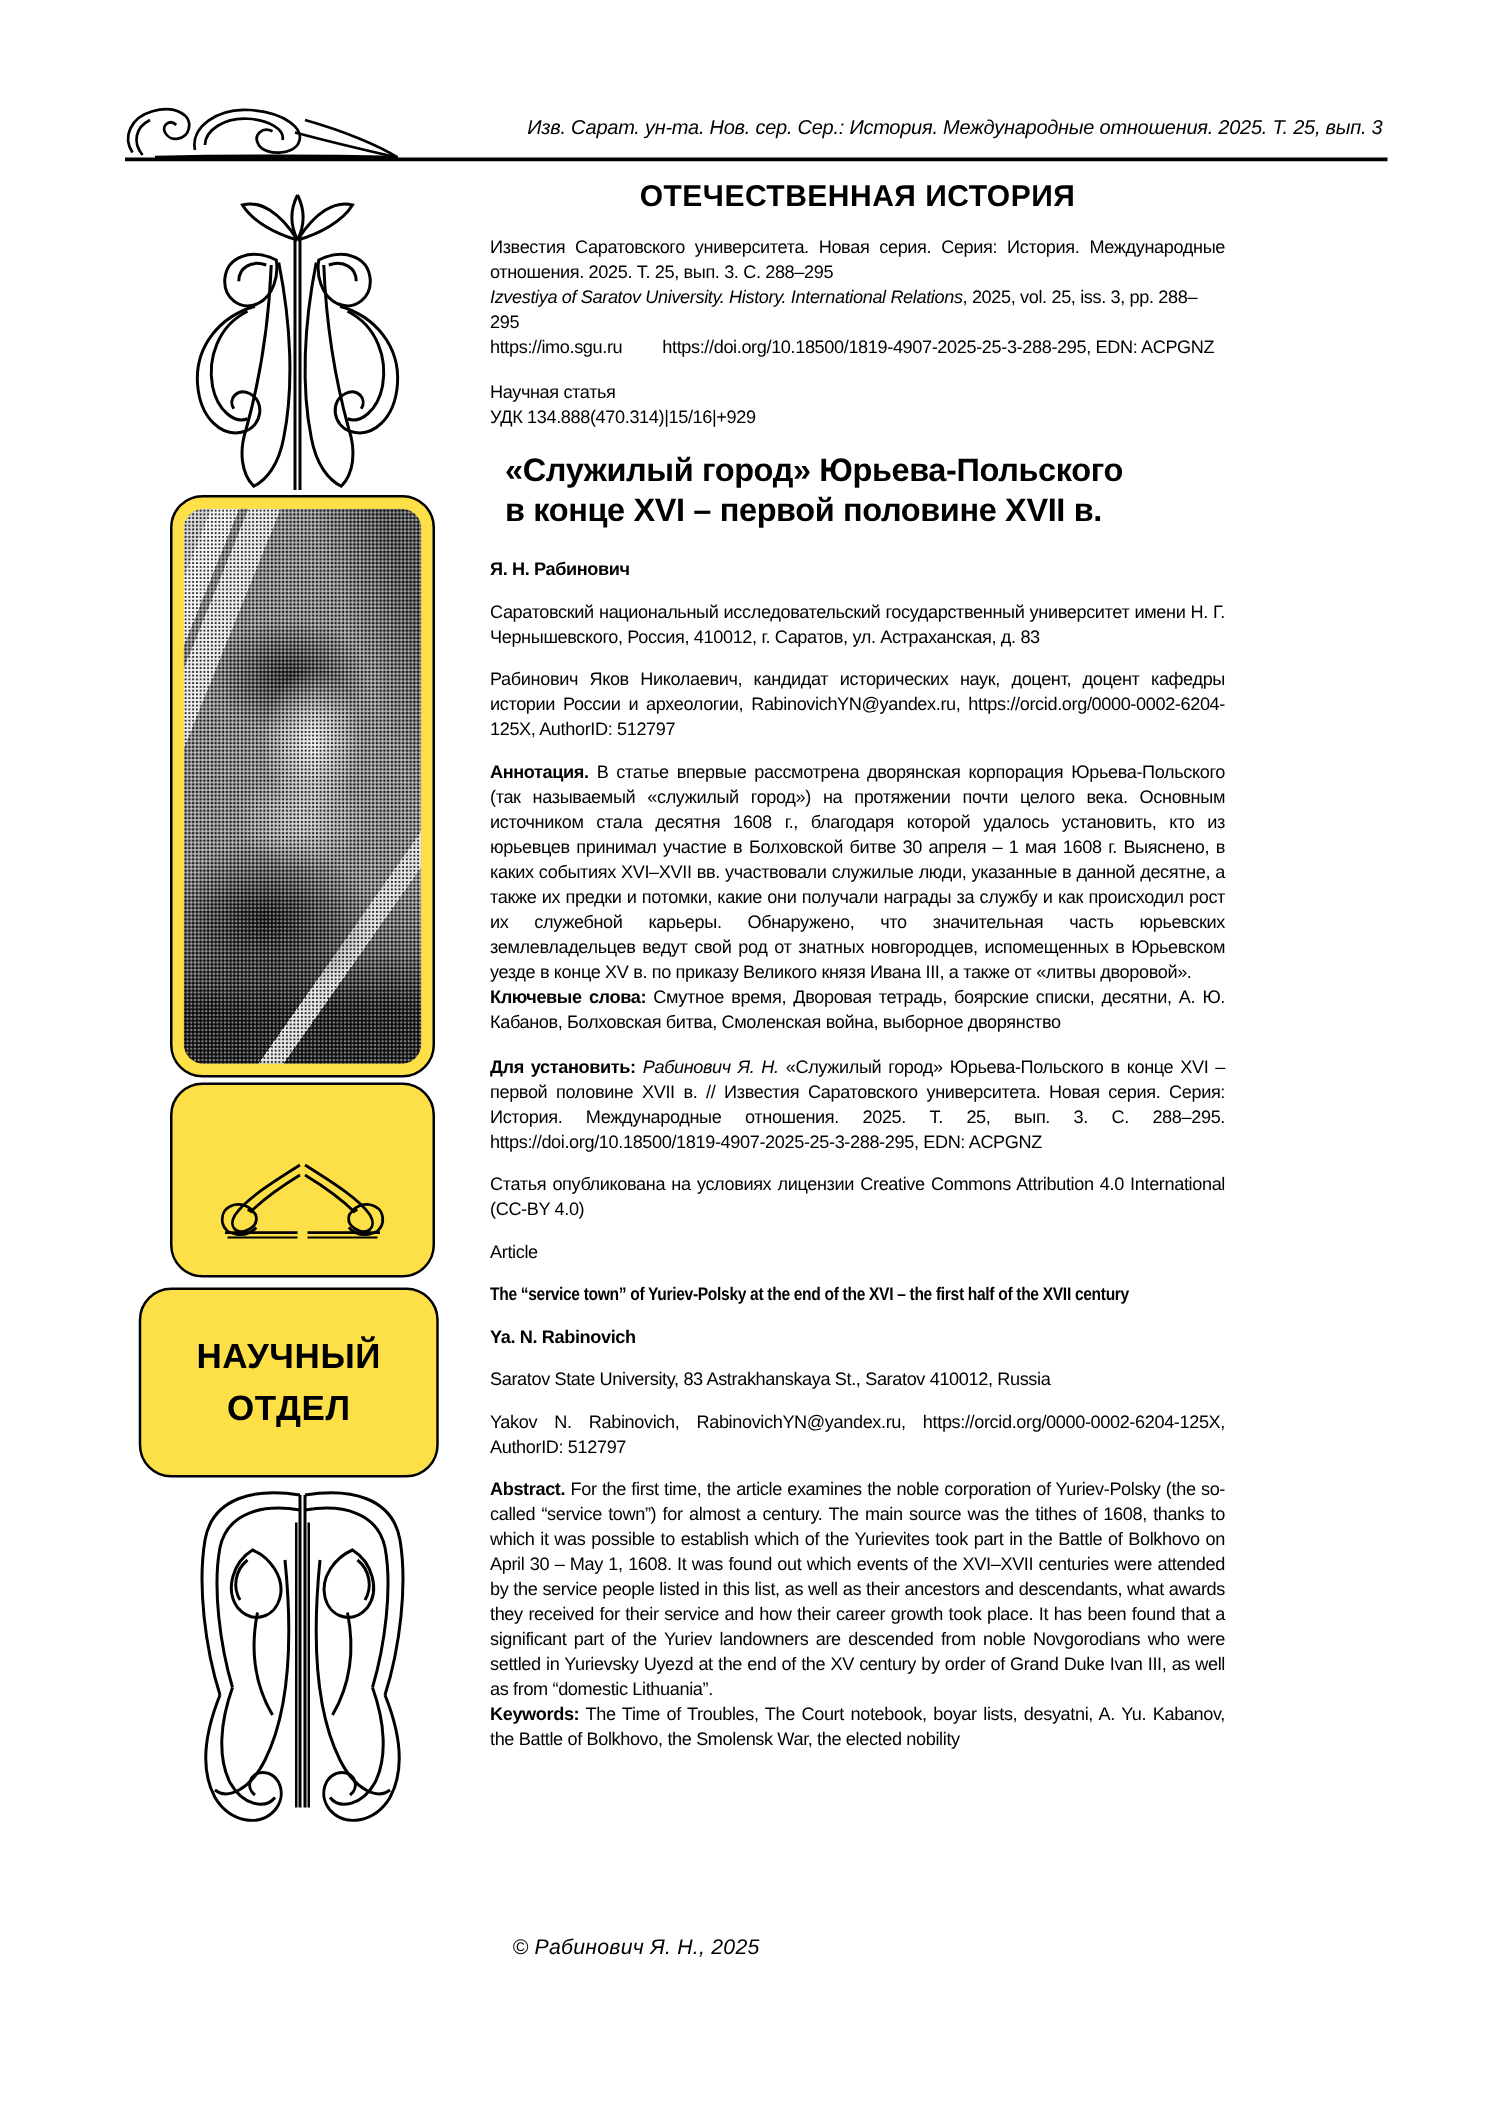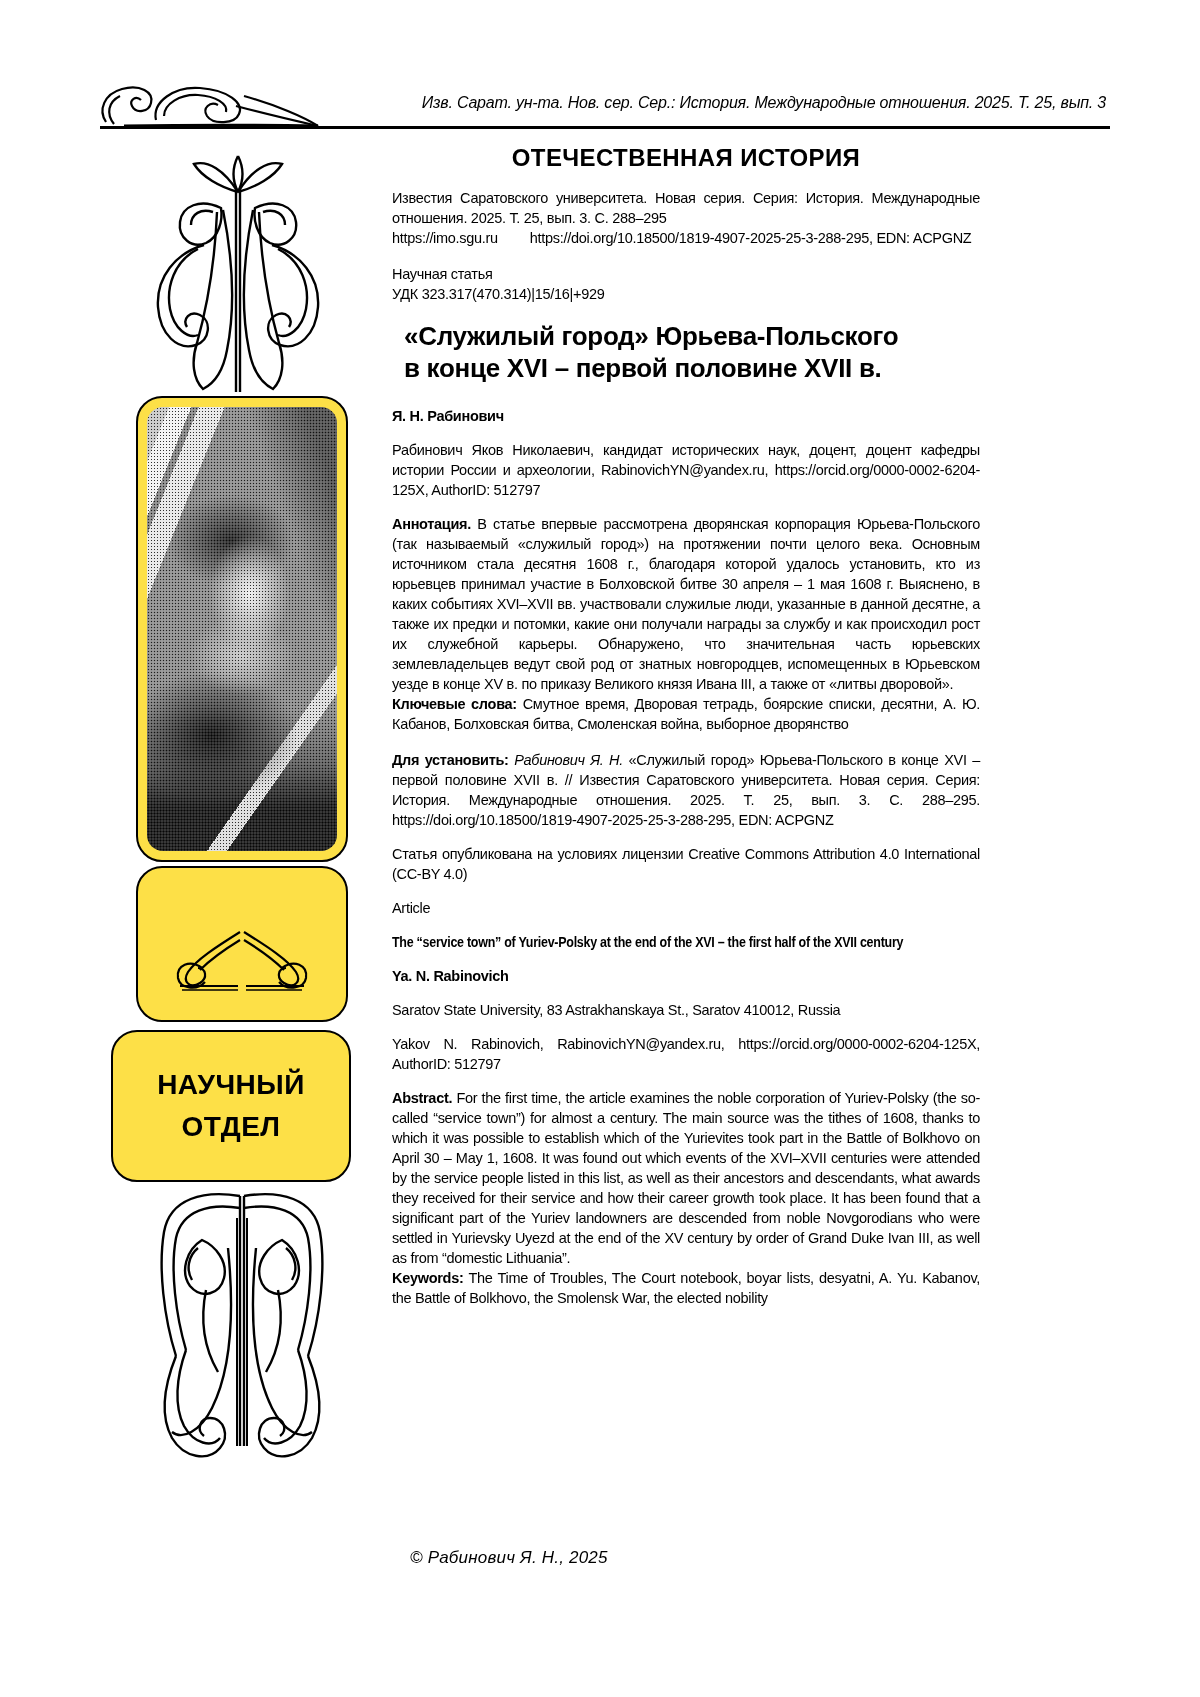--- a/index.html
+++ b/index.html
@@ -150,32 +150,34 @@
   </svg>
 
 </aside>
 
 <main class="col">
 
   <h1 class="sect">ОТЕЧЕСТВЕННАЯ ИСТОРИЯ</h1>
 
   <div class="grp tight">
     <p class="just">Известия Саратовского университета. Новая серия. Серия: История. Международные отношения. 2025. Т. 25, вып. 3. С. 288–295</p>
+    <p><span class="ital">Izvestiya of Saratov University. History. International Relations</span><span>, 2025, vol. 25, iss. 3, pp. 288–295</span></p>
     <p><span>https://imo.sgu.ru</span><span class="doi-gap">https://doi.org/10.18500/1819-4907-2025-25-3-288-295, EDN: ACPGNZ</span></p>
   </div>
 
   <div class="grp tight">
     <p>Научная статья</p>
-    <p>УДК 323.317(470.314)|15/16|+929</p>
+    <p>УДК 134.888(470.314)|15/16|+929</p>
   </div>
 
   <h2 class="title-ru"><span>«Служилый город» Юрьева-Польского</span><br><span>в конце XVI – первой половине XVII в.</span></h2>
 
   <p class="bold">Я. Н. Рабинович</p>
 
+  <p class="just">Саратовский национальный исследовательский государственный университет имени Н. Г. Чернышевского, Россия, 410012, г. Саратов, ул. Астраханская, д. 83</p>
 
   <p class="just">Рабинович Яков Николаевич, кандидат исторических наук, доцент, доцент кафедры истории России и археологии, RabinovichYN@yandex.ru, https://orcid.org/0000-0002-6204-125X, AuthorID: 512797</p>
 
   <div class="grp tight">
     <p class="just"><span class="bold">Аннотация.</span> <span>В статье впервые рассмотрена дворянская корпорация Юрьева-Польского (так называемый «служилый город») на протяжении почти целого века. Основным источником стала десятня 1608 г., благодаря которой удалось установить, кто из юрьевцев принимал участие в Болховской битве 30 апреля – 1 мая 1608 г. Выяснено, в каких событиях XVI–XVII вв. участвовали служилые люди, указанные в данной десятне, а также их предки и потомки, какие они получали награды за службу и как происходил рост их служебной карьеры. Обнаружено, что значительная часть юрьевских землевладельцев ведут свой род от знатных новгородцев, испомещенных в Юрьевском уезде в конце XV в. по приказу Великого князя Ивана III, а также от «литвы дворовой».</span></p>
     <p class="just"><span class="bold">Ключевые слова:</span> <span>Смутное время, Дворовая тетрадь, боярские списки, десятни, А. Ю. Кабанов, Болховская битва, Смоленская война, выборное дворянство</span></p>
   </div>
 
   <p class="just"><span class="bold">Для установить:</span> <span class="ital">Рабинович Я. Н.</span> <span>«Служилый город» Юрьева-Польского в конце XVI – первой половине XVII в. // Известия Саратовского университета. Новая серия. Серия: История. Международные отношения. 2025. Т. 25, вып. 3. С. 288–295. https://doi.org/10.18500/1819-4907-2025-25-3-288-295, EDN: ACPGNZ</span></p>
 

